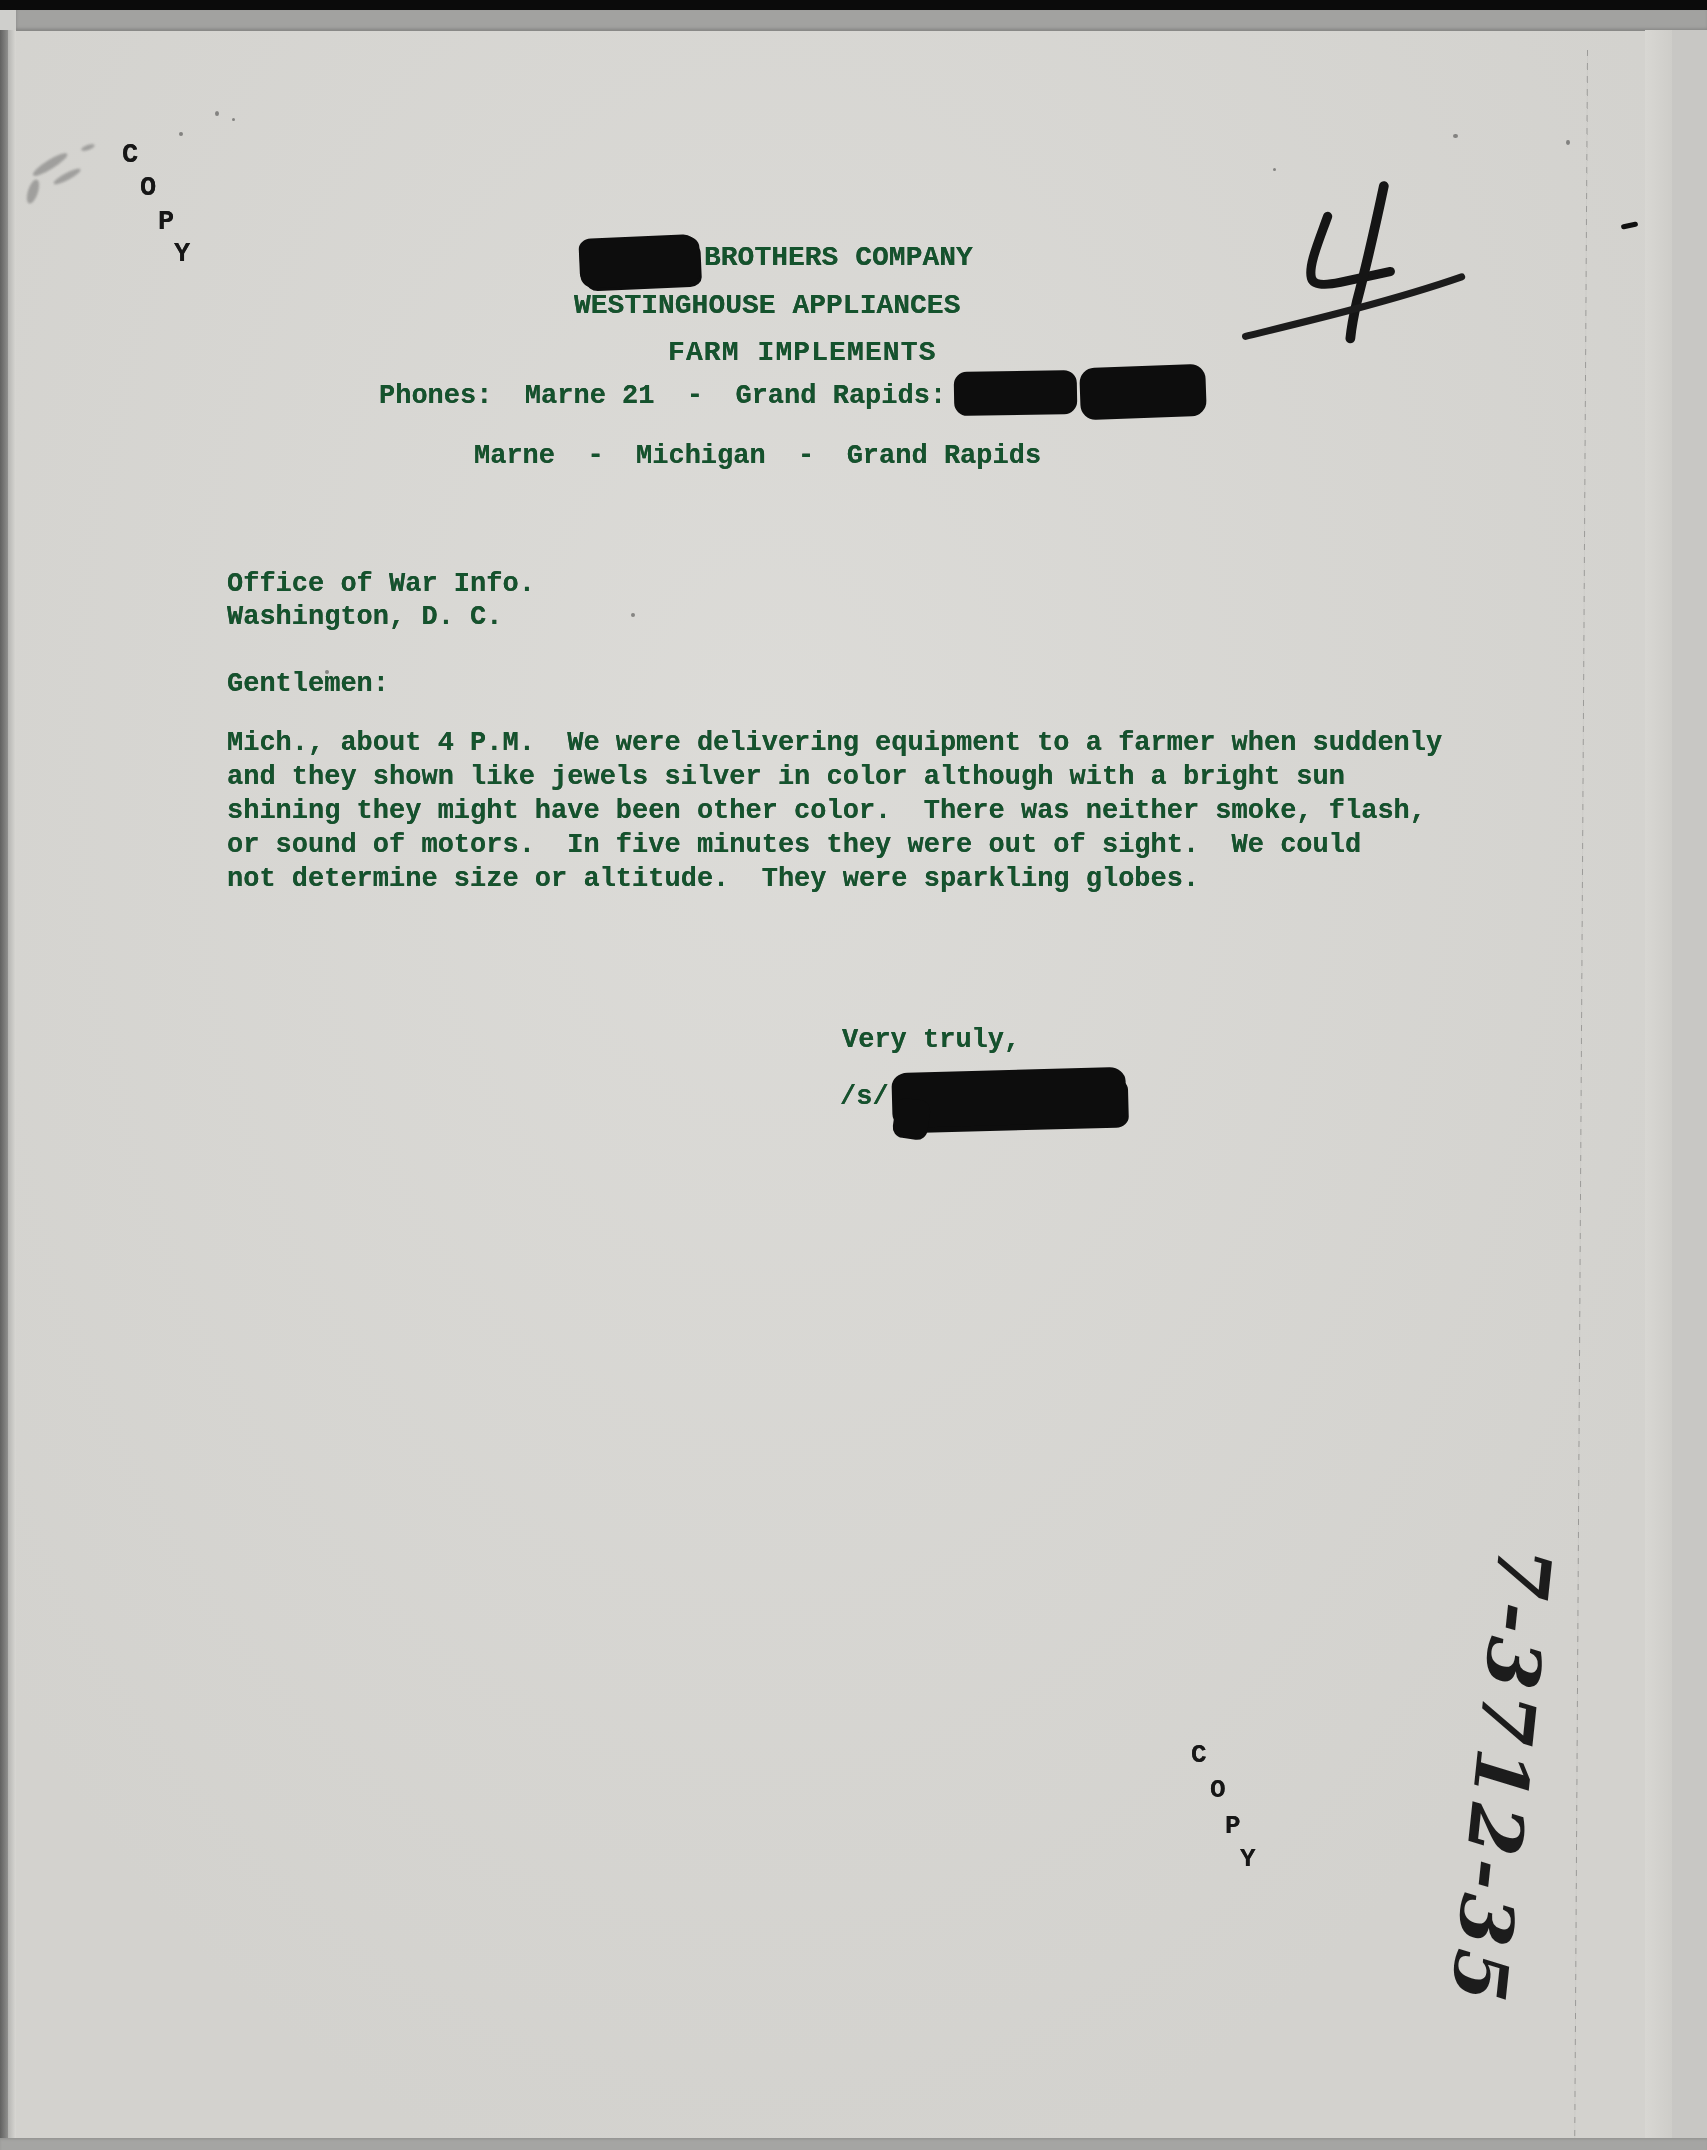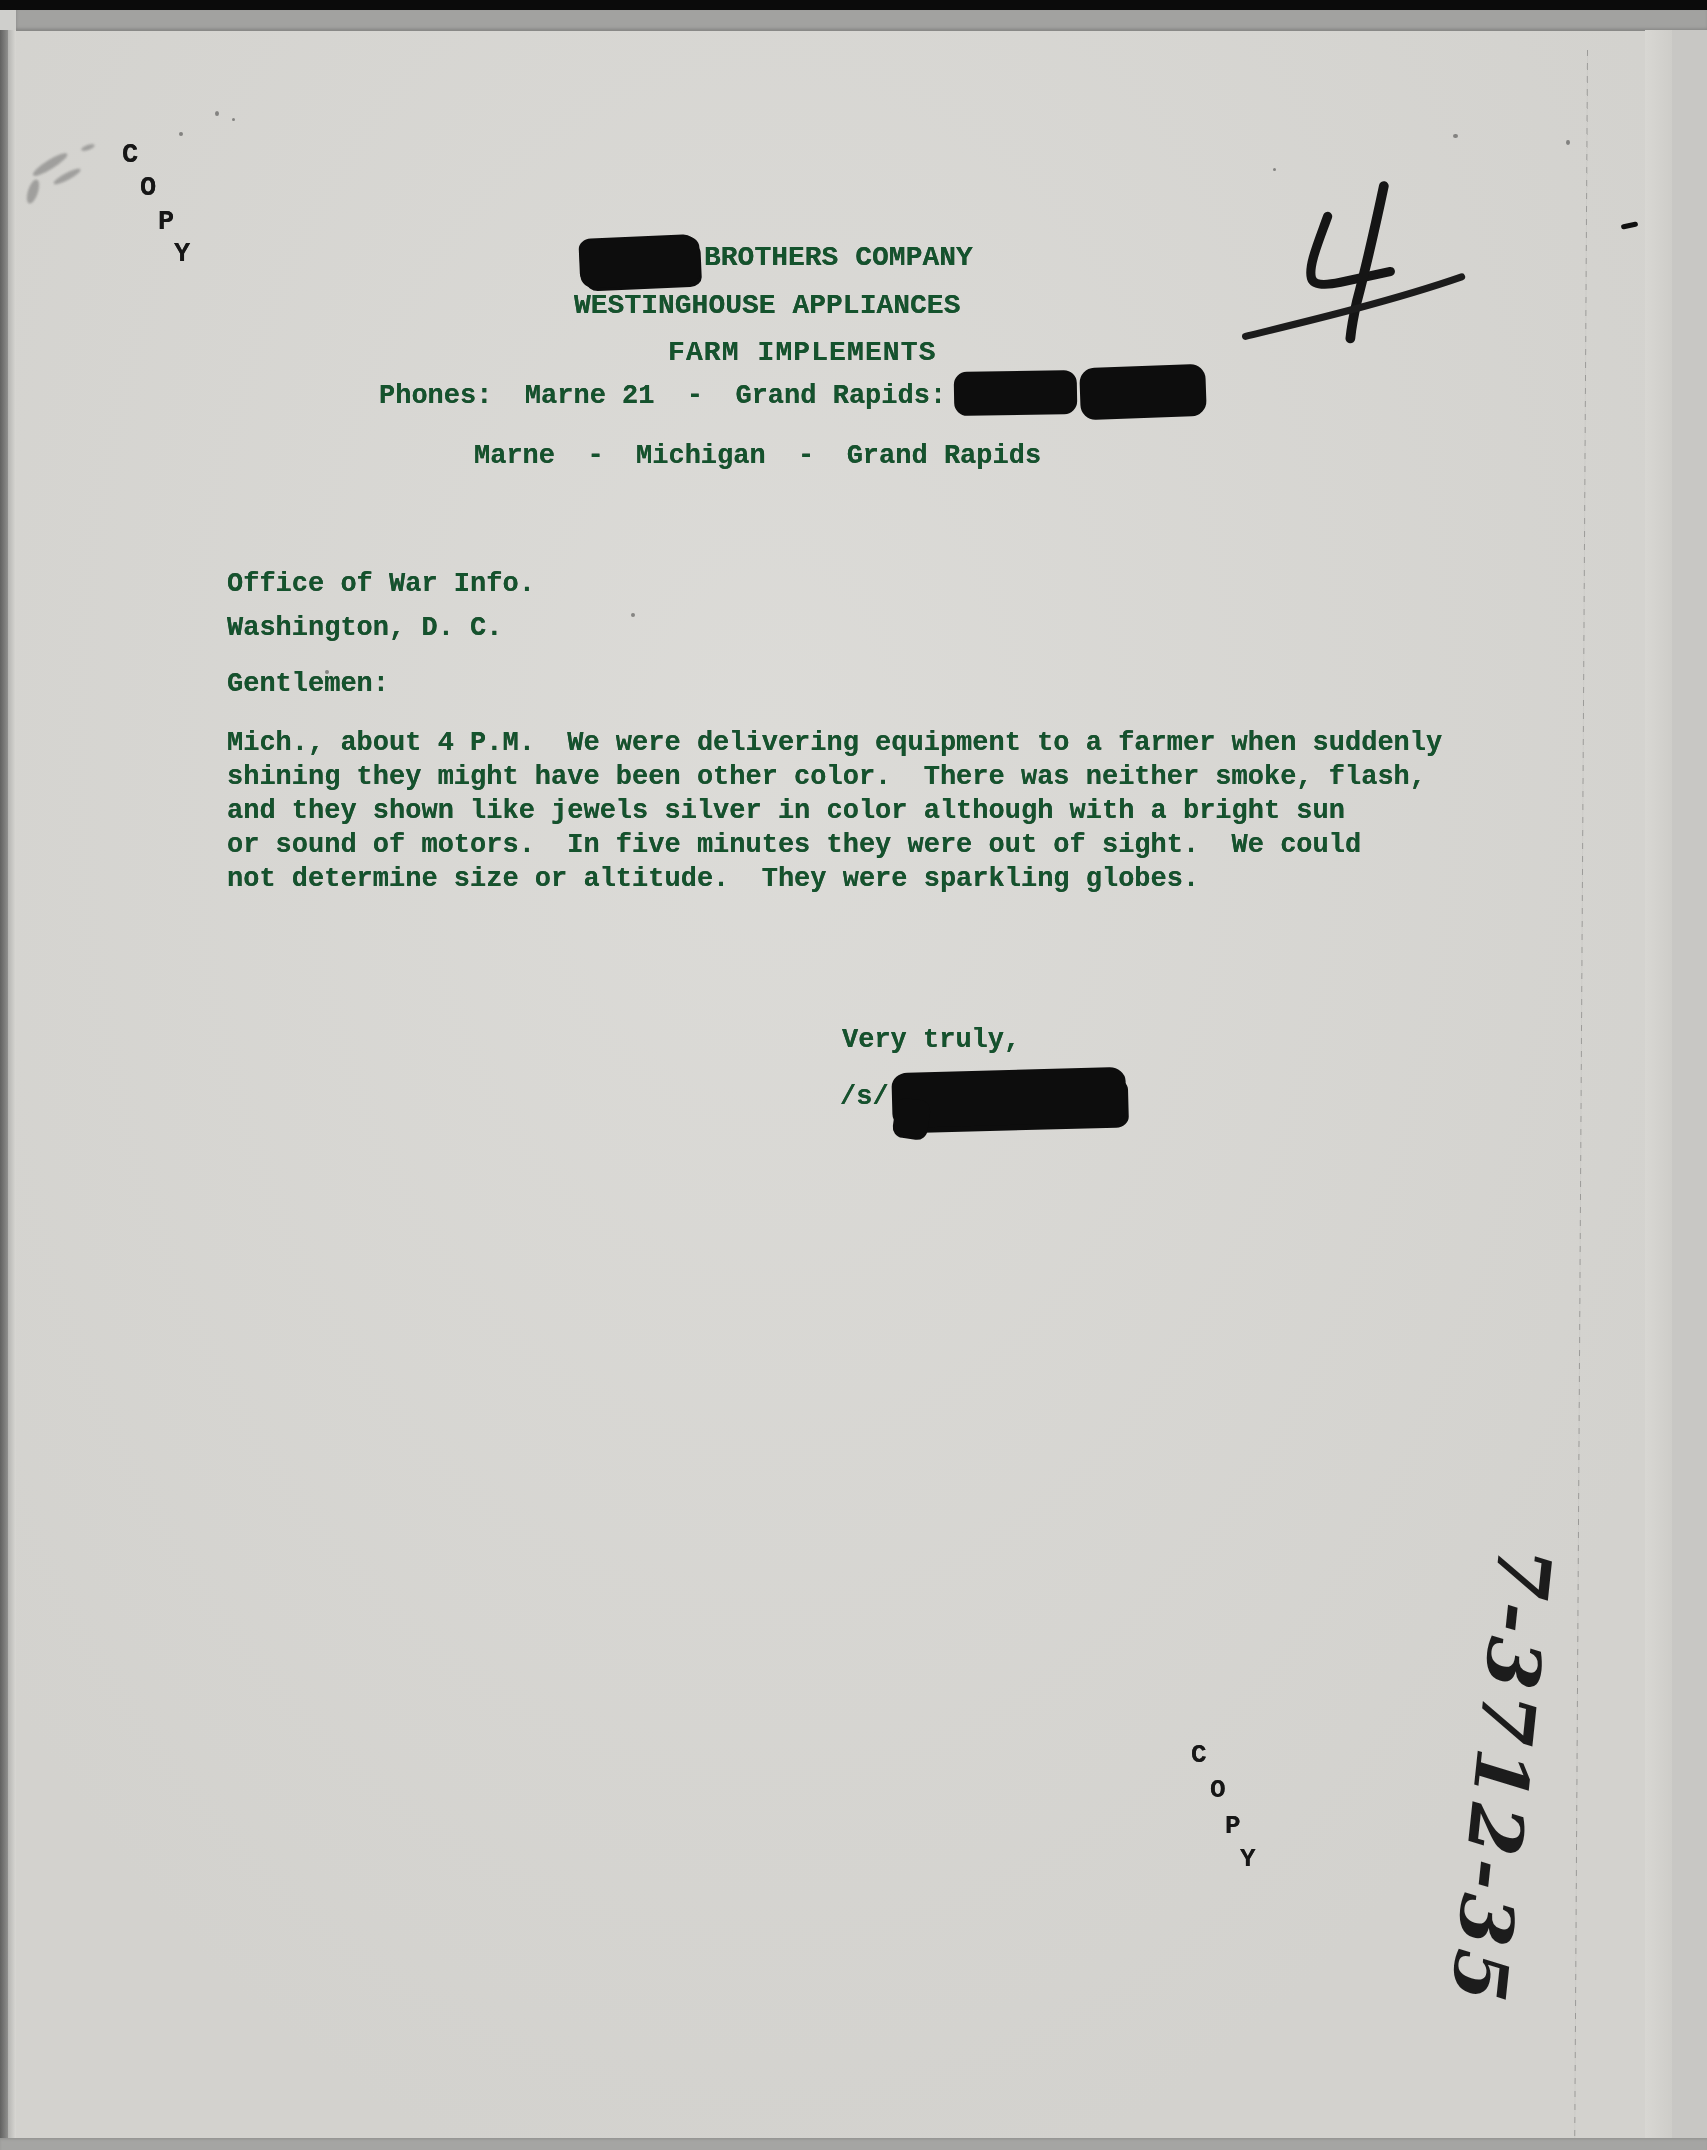--- a/index.html
+++ b/index.html
@@ -115,29 +115,29 @@
   </div>
 
   <svg width="281" height="206" style="left:1212px;top:162px;" viewBox="0 0 520 380">
     <path d="M 214 100 C 196 150 178 192 184 214 C 188 228 210 228 238 222 L 330 202" fill="none" stroke="#151515" stroke-width="17" stroke-linecap="round"></path>
     <path d="M 318 44 C 304 110 286 190 268 258 C 262 284 258 306 256 326" fill="none" stroke="#151515" stroke-width="18" stroke-linecap="round"></path>
     <path d="M 62 322 C 160 298 330 258 462 212" fill="none" stroke="#1c1c1c" stroke-width="13" stroke-linecap="round"></path>
   </svg>
 
   <div>
     <div class="tw sz50" style="left:227px;top:567px;">Office of War Info.</div>
-    <div class="tw sz50" style="left:227px;top:600px;margin-top:11px;">Washington, D. C.</div>
+    <div class="tw sz50" style="left:227px;top:600px;">Washington, D. C.</div>
   </div>
 
   <div class="tw sz50" style="left:227px;top:667px;">Gentlemen:</div>
 
   <div style="position:absolute;left:227px;top:726px;">
     <div class="tw sz50" style="position:relative;">Mich., about 4 P.M.  We were delivering equipment to a farmer when suddenly</div>
+    <div class="tw sz50" style="position:relative;">and they shown like jewels silver in color although with a bright sun</div>
     <div class="tw sz50" style="position:relative;">shining they might have been other color.  There was neither smoke, flash,</div>
-    <div class="tw sz50" style="position:relative;">and they shown like jewels silver in color although with a bright sun</div>
     <div class="tw sz50" style="position:relative;">or sound of motors.  In five minutes they were out of sight.  We could</div>
     <div class="tw sz50" style="position:relative;">not determine size or altitude.  They were sparkling globes.</div>
   </div>
 
   <div class="tw sz50" style="left:842px;top:1023px;">Very truly,</div>
 
   <div>
     <div class="tw sz50" style="left:840px;top:1080px;">/s/</div>
     <div class="redaction" id="redact-signature"></div>
     <div id="redact-signature-tail"></div>

